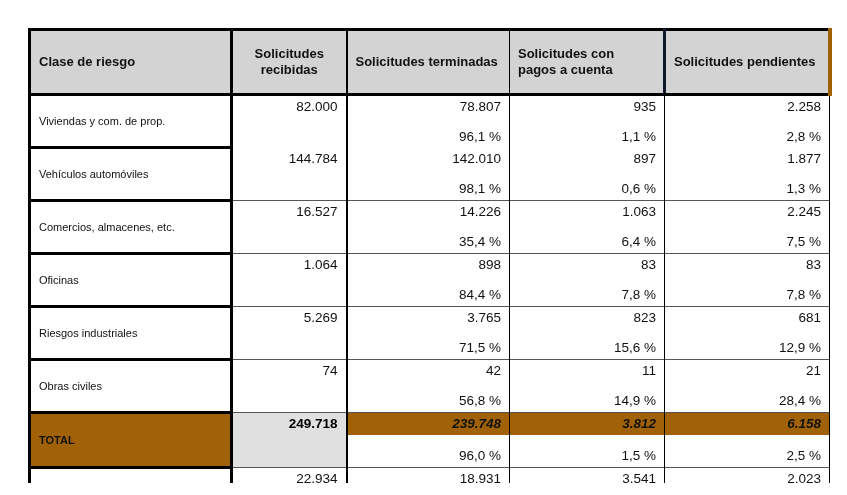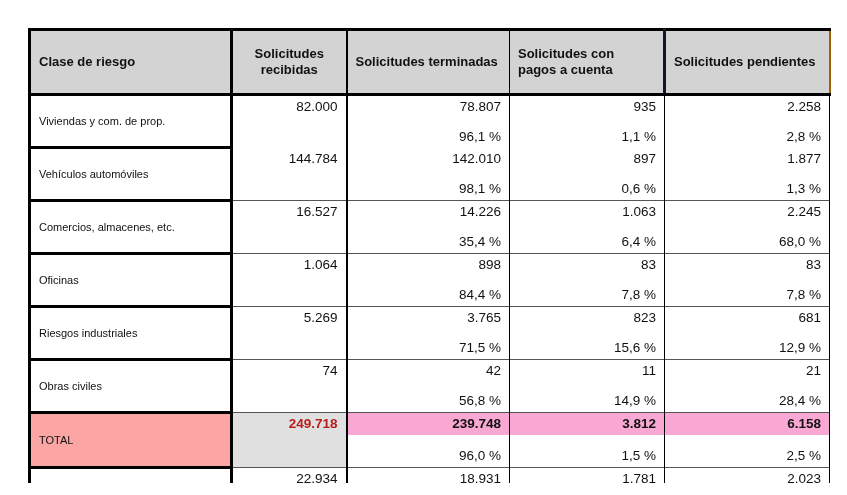--- a/index.html
+++ b/index.html
@@ -36,21 +36,21 @@
     height: 50px;
     border-top: 3px solid #000;
     border-bottom: 3px solid #000;
     font-size: 13px;
     line-height: 1.25;
   }
   th.c-label      { border-left: 3px solid #000; border-right: 3px solid #000; }
   th.c-recibidas  { border-right: 2px solid #000; text-align: center; }
   th.c-terminadas { border-right: 1px solid #000; }
   th.c-pagos      { border-right: 3px solid #0f172a; }
-  th.c-pendientes { border-right: 2px solid #a16207; }
+  th.c-pendientes { border-right: 4px solid #a16207; }
   
   td { padding: 0; vertical-align: top; }
   td.c-label {
     border-left: 3px solid #000;
     border-right: 3px solid #000;
     border-top: 3px solid #000;
     vertical-align: middle;
     padding: 2px 8px;
     font-size: 11px;
   }
@@ -71,24 +71,24 @@
     height: 100%;
     box-sizing: border-box;
   }
   .line {
     text-align: right;
     padding: 3px 8px 4px 8px;
     white-space: nowrap;
   }
   
   tr.total td { height: 48px; }
-  tr.total td.c-label { background: #fca5a5; font-weight: normal; }
+  tr.total td.c-label { background: #a16207; font-weight: bold; }
   tr.total td.c-recibidas { background: #e0e0e0; }
-  tr.total td.c-recibidas .num-line { font-weight: bold; color: #b91c1c; }
-  tr.total .band .num-line { background: #f9a8d4; font-weight: bold; }
+  tr.total td.c-recibidas .num-line { font-weight: bold; color: #000000; }
+  tr.total .band .num-line { background: #a16207; font-weight: bold; font-style: italic; }
   
   tr.empresas td { height: 50px; border-bottom: 1px solid #000; }
   tr.empresas td.c-label { border-bottom: 3px solid #000; }
 </style>
 </head>
 <body>
 
 <div class="stage">
   <table class="risk-table">
     <colgroup>
@@ -178,21 +178,21 @@
           </td>
         <td class="c-pagos">
             <div class="cellbox">
               <div class="line num-line">1.063</div>
               <div class="line pct-line">6,4 %</div>
             </div>
           </td>
         <td class="c-pendientes">
             <div class="cellbox">
               <div class="line num-line">2.245</div>
-              <div class="line pct-line">68,0 %</div>
+              <div class="line pct-line">7,5 %</div>
             </div>
           </td>
       </tr>
 
       <tr class="data-row">
         <td class="c-label">Oficinas</td>
         <td class="c-recibidas">
             <div class="cellbox">
               <div class="line num-line">1.064</div>
             </div>
@@ -305,21 +305,21 @@
               <div class="line num-line">22.934</div>
             </div>
           </td>
         <td class="c-terminadas">
             <div class="cellbox">
               <div class="line num-line">18.931</div>
             </div>
           </td>
         <td class="c-pagos">
             <div class="cellbox">
-              <div class="line num-line">1.781</div>
+              <div class="line num-line">3.541</div>
             </div>
           </td>
         <td class="c-pendientes">
             <div class="cellbox">
               <div class="line num-line">2.023</div>
             </div>
           </td>
       </tr>
 
     </tbody>

